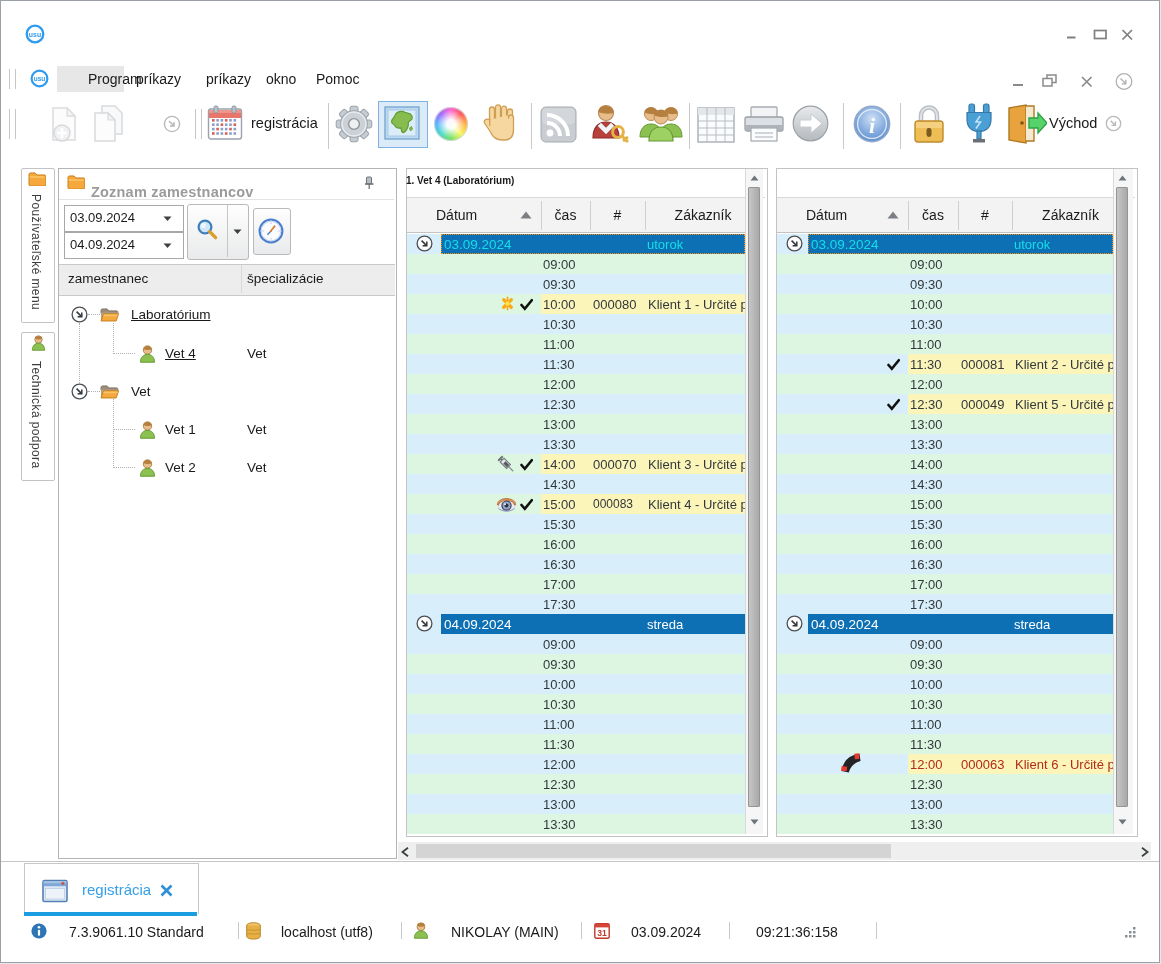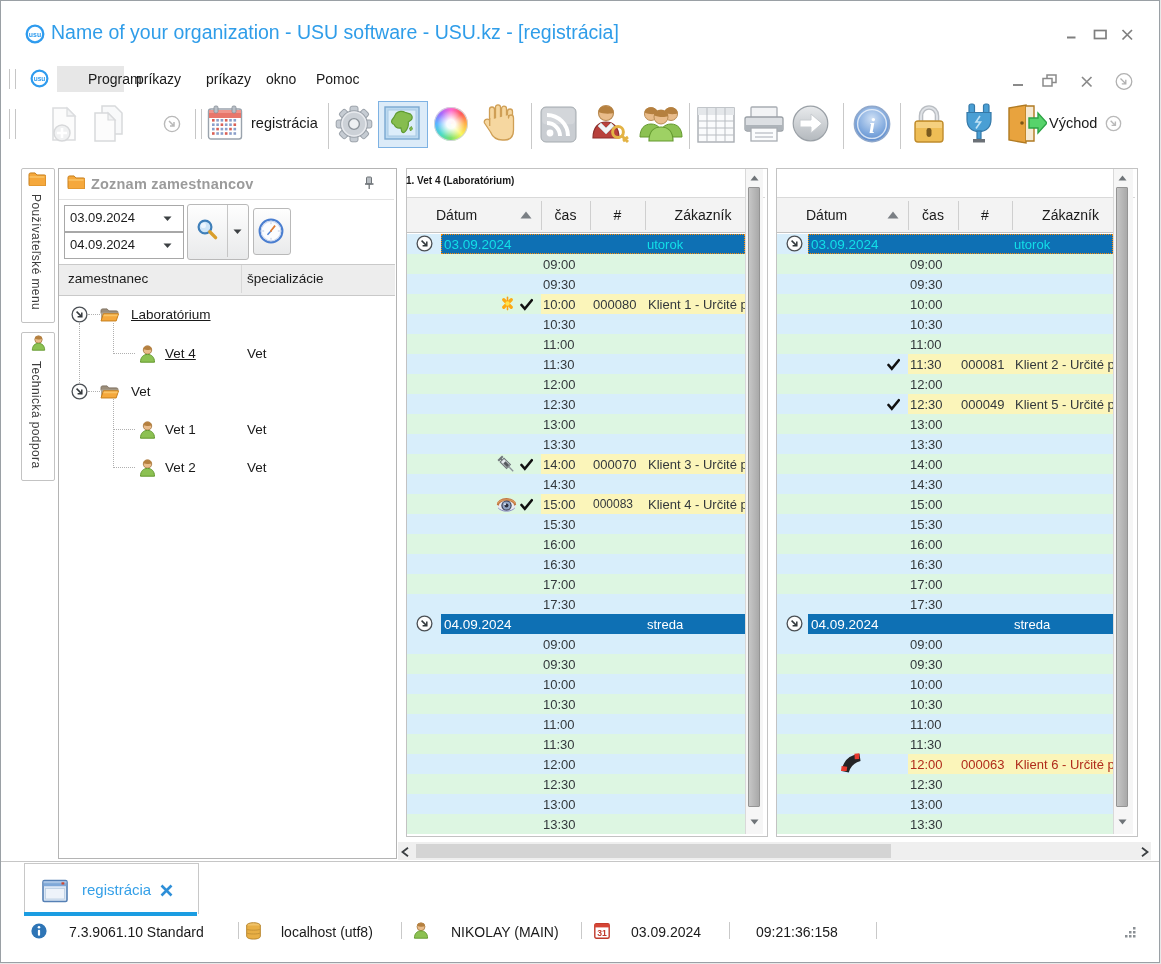--- a/index.html
+++ b/index.html
@@ -7,21 +7,20 @@
 .vline{position:absolute;width:1px;background:#c9c9c9;}
 .hline{position:absolute;height:1px;background:#c9c9c9;}
 .txt{position:absolute;white-space:nowrap;color:#1a1a1a;}
 .gripv{position:absolute;width:5px;border-left:1.5px solid #c6c6c6;border-right:1.5px solid #c6c6c6;}
 </style></head><body>
 <div id="win">
 <svg class="ab" style="left:24px;top:23px;" width="20" height="20" viewBox="0 0 20 20">
       <circle cx="10" cy="10" r="8.3" fill="#fff" stroke="#2e9bee" stroke-width="2.3"></circle>
 <text x="10" y="12.6" font-family="Liberation Sans" font-size="6.9" font-weight="bold" fill="#2e9bee" text-anchor="middle">usu</text>
     </svg>
-<div class="txt" style="left:50px;top:20px;font-size:19.5px;color:#2f9de9;">Name of your organization - USU software - USU.kz - [registrácia]</div>
 <svg class="ab" style="left:1060px;top:27px;" width="80" height="14" viewBox="0 0 80 14">
       <path d="M6 9.5 h8.5" stroke="#7f7f7f" stroke-width="2"></path>
 <rect x="33.5" y="2.5" width="11.5" height="8" fill="none" stroke="#7f7f7f" stroke-width="1.7"></rect>
 <path d="M61.5 2 l9.5 9.5 M71 2 l-9.5 9.5" stroke="#7f7f7f" stroke-width="1.7"></path>
     </svg>
 <div class="gripv" style="left:8px;top:68px;height:20px;"></div>
 <svg class="ab" style="left:29px;top:68px;" width="19" height="19" viewBox="0 0 20 20">
       <circle cx="10" cy="10" r="8.3" fill="#fff" stroke="#2e9bee" stroke-width="2.3"></circle>
 <text x="10" y="12.6" font-family="Liberation Sans" font-size="6.9" font-weight="bold" fill="#2e9bee" text-anchor="middle">usu</text>
     </svg>
@@ -233,21 +232,21 @@
       <circle cx="8.5" cy="5" r="4.2" fill="#e9bc8b" stroke="#a87b43" stroke-width="0.9"></circle>
 <path d="M8.5 1 c2.8 0 4.4 1.5 4.1 3.6 c-1.8 .7 -6 .7 -8.2 -.6 c0 -2 1.6 -3 4.1 -3 z" fill="#b5803f"></path>
 <path d="M1.5 17.2 c0 -5 2.8 -7.8 7 -7.8 c4.2 0 7 2.8 7 7.8 z" fill="#8cc152" stroke="#64992f" stroke-width="1"></path>
     </svg>
     <div class="ab" style="left:28px;top:360px;writing-mode:vertical-rl;font-size:12px;color:#3c3c3c;letter-spacing:0.4px;">Technická podpora</div>
 <div class="ab" style="left:57px;top:167px;width:337px;height:689px;background:#fff;border:1px solid #b4b4b4;"></div>
 <svg class="ab" style="left:66px;top:173px;" width="18" height="15.12" viewBox="0 0 18 15">
       <path d="M1 3.5 c0 -1 .6 -1.6 1.6 -1.6 h4.5 l1.8 2 h7.5 c1 0 1.6 .6 1.6 1.6 v8 c0 1 -.6 1.6 -1.6 1.6 h-13.8 c-1 0 -1.6 -.6 -1.6 -1.6 z" fill="#f5a83c" stroke="#c77f1d" stroke-width="1"></path>
 <path d="M1.6 5.2 h14.8 v1.5 h-14.8 z" fill="#fac466"></path>
     </svg>
-<div class="txt" style="left:90px;top:175px;font-size:14.5px;font-weight:bold;color:#9b9b9b;letter-spacing:0.2px;">Zoznam zamestnancov</div>
+<div class="txt" style="left:90px;top:183px;font-size:14.5px;font-weight:bold;color:#9b9b9b;letter-spacing:0.2px;">Zoznam zamestnancov</div>
 <svg class="ab" style="left:362px;top:175px;" width="12" height="14" viewBox="0 0 12 14">
       <g stroke="#6f7478" fill="#9aa0a5">
 <rect x="3.5" y="1" width="5" height="7" rx="1" fill="#b9bec3"></rect>
 <path d="M2 8 h8.5" stroke-width="1.6" fill="none"></path>
 <path d="M6.2 8 v5" stroke-width="1.3" fill="none"></path>
       </g>
     </svg>
 <div class="hline" style="left:58px;top:198px;width:335px;background:#e3e3e3;"></div>
 <div class="ab" style="left:63px;top:204px;width:118px;height:25px;background:#fff;border:1px solid #a8a8a8;"></div>
 <div class="txt" style="left:69px;top:209px;font-size:13px;">03.09.2024</div>

